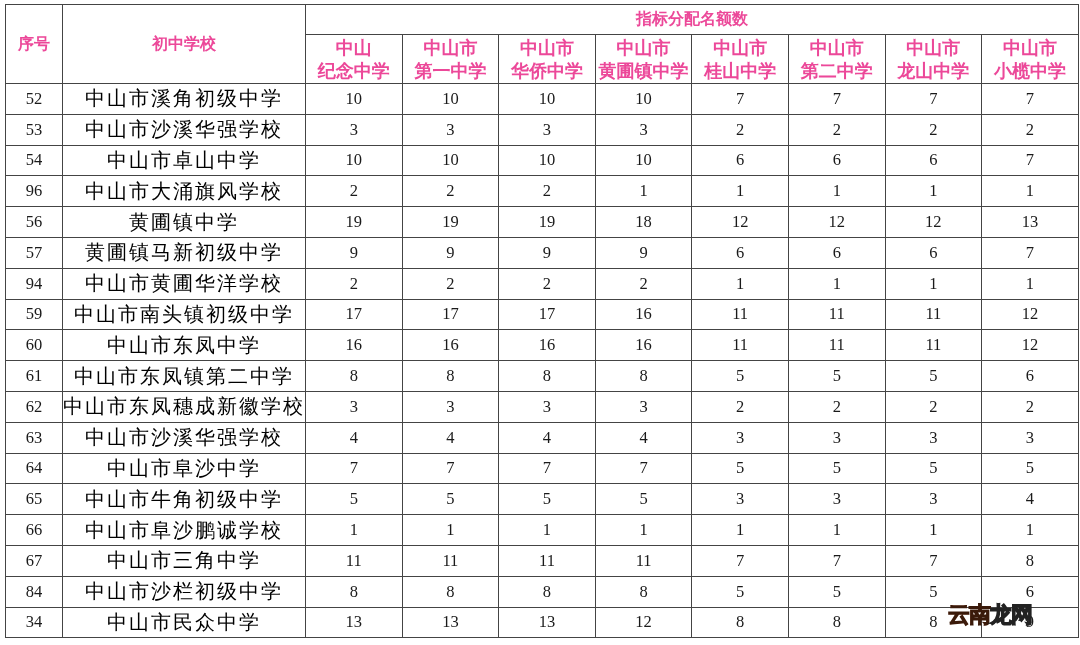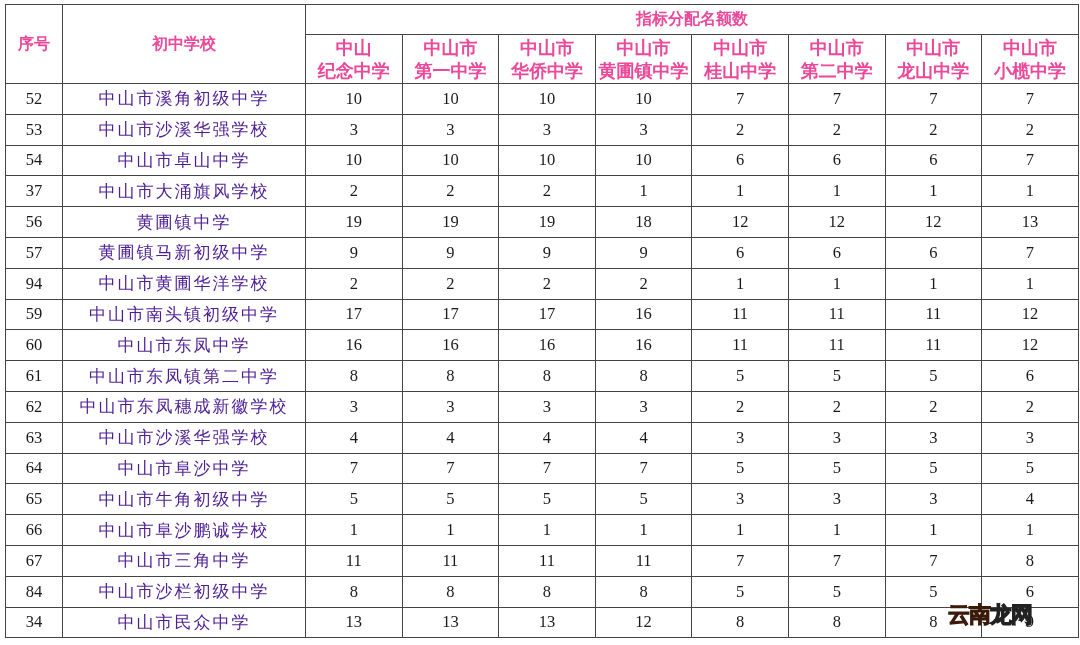--- a/index.html
+++ b/index.html
@@ -7,21 +7,21 @@
          font-family: "DejaVu Serif", "Liberation Serif", serif; color:#1a1a1a; }
   table.quota { position:absolute; left:5px; top:4px; border-collapse:collapse;
                 table-layout:fixed; width:1073px; }
   table.quota td, table.quota th { border:1.3px solid #444; text-align:center;
                 vertical-align:middle; padding:0; }
   th { font-weight:bold; font-family: "DejaVu Sans", "Liberation Sans", sans-serif; font-size:16px; color:#ec4899; }
   th.sub { font-size:18px; line-height:23px; }
   tr.h1 th { height:29px; }
   tr.h2 th { height:48px; }
   tbody tr td { height:29.8px; font-size:16.5px; font-family:"Liberation Serif","DejaVu Serif",serif; }
-  td.school { font-family: "DejaVu Sans", "Liberation Sans", sans-serif; font-size:17px; letter-spacing:2px; color:#4c1d95; }
+  td.school { font-family: "DejaVu Sans", "Liberation Sans", sans-serif; font-size:20px; letter-spacing:2px; color:#000000; }
   .watermark { position:absolute; left:948px; top:600px; font-family:"DejaVu Sans","Liberation Sans",sans-serif;
                font-weight:bold; font-size:22px; letter-spacing:-1px; }
   .wm-a { color:#c2410c; -webkit-text-stroke:1px #3a1a0a; }
   .wm-b { color:#000000; -webkit-text-stroke:1.2px #222; }
 </style>
 </head>
 <body>
 
 <table class="quota">
   <colgroup>
@@ -108,21 +108,21 @@
         <td>10</td>
         <td>10</td>
         <td>10</td>
         <td>10</td>
         <td>6</td>
         <td>6</td>
         <td>6</td>
         <td>7</td>
       </tr>
       <tr>
-        <td>37</td>
+        <td>96</td>
         <td class="school">中山市大涌旗风学校</td>
         <td>2</td>
         <td>2</td>
         <td>2</td>
         <td>1</td>
         <td>1</td>
         <td>1</td>
         <td>1</td>
         <td>1</td>
       </tr>

